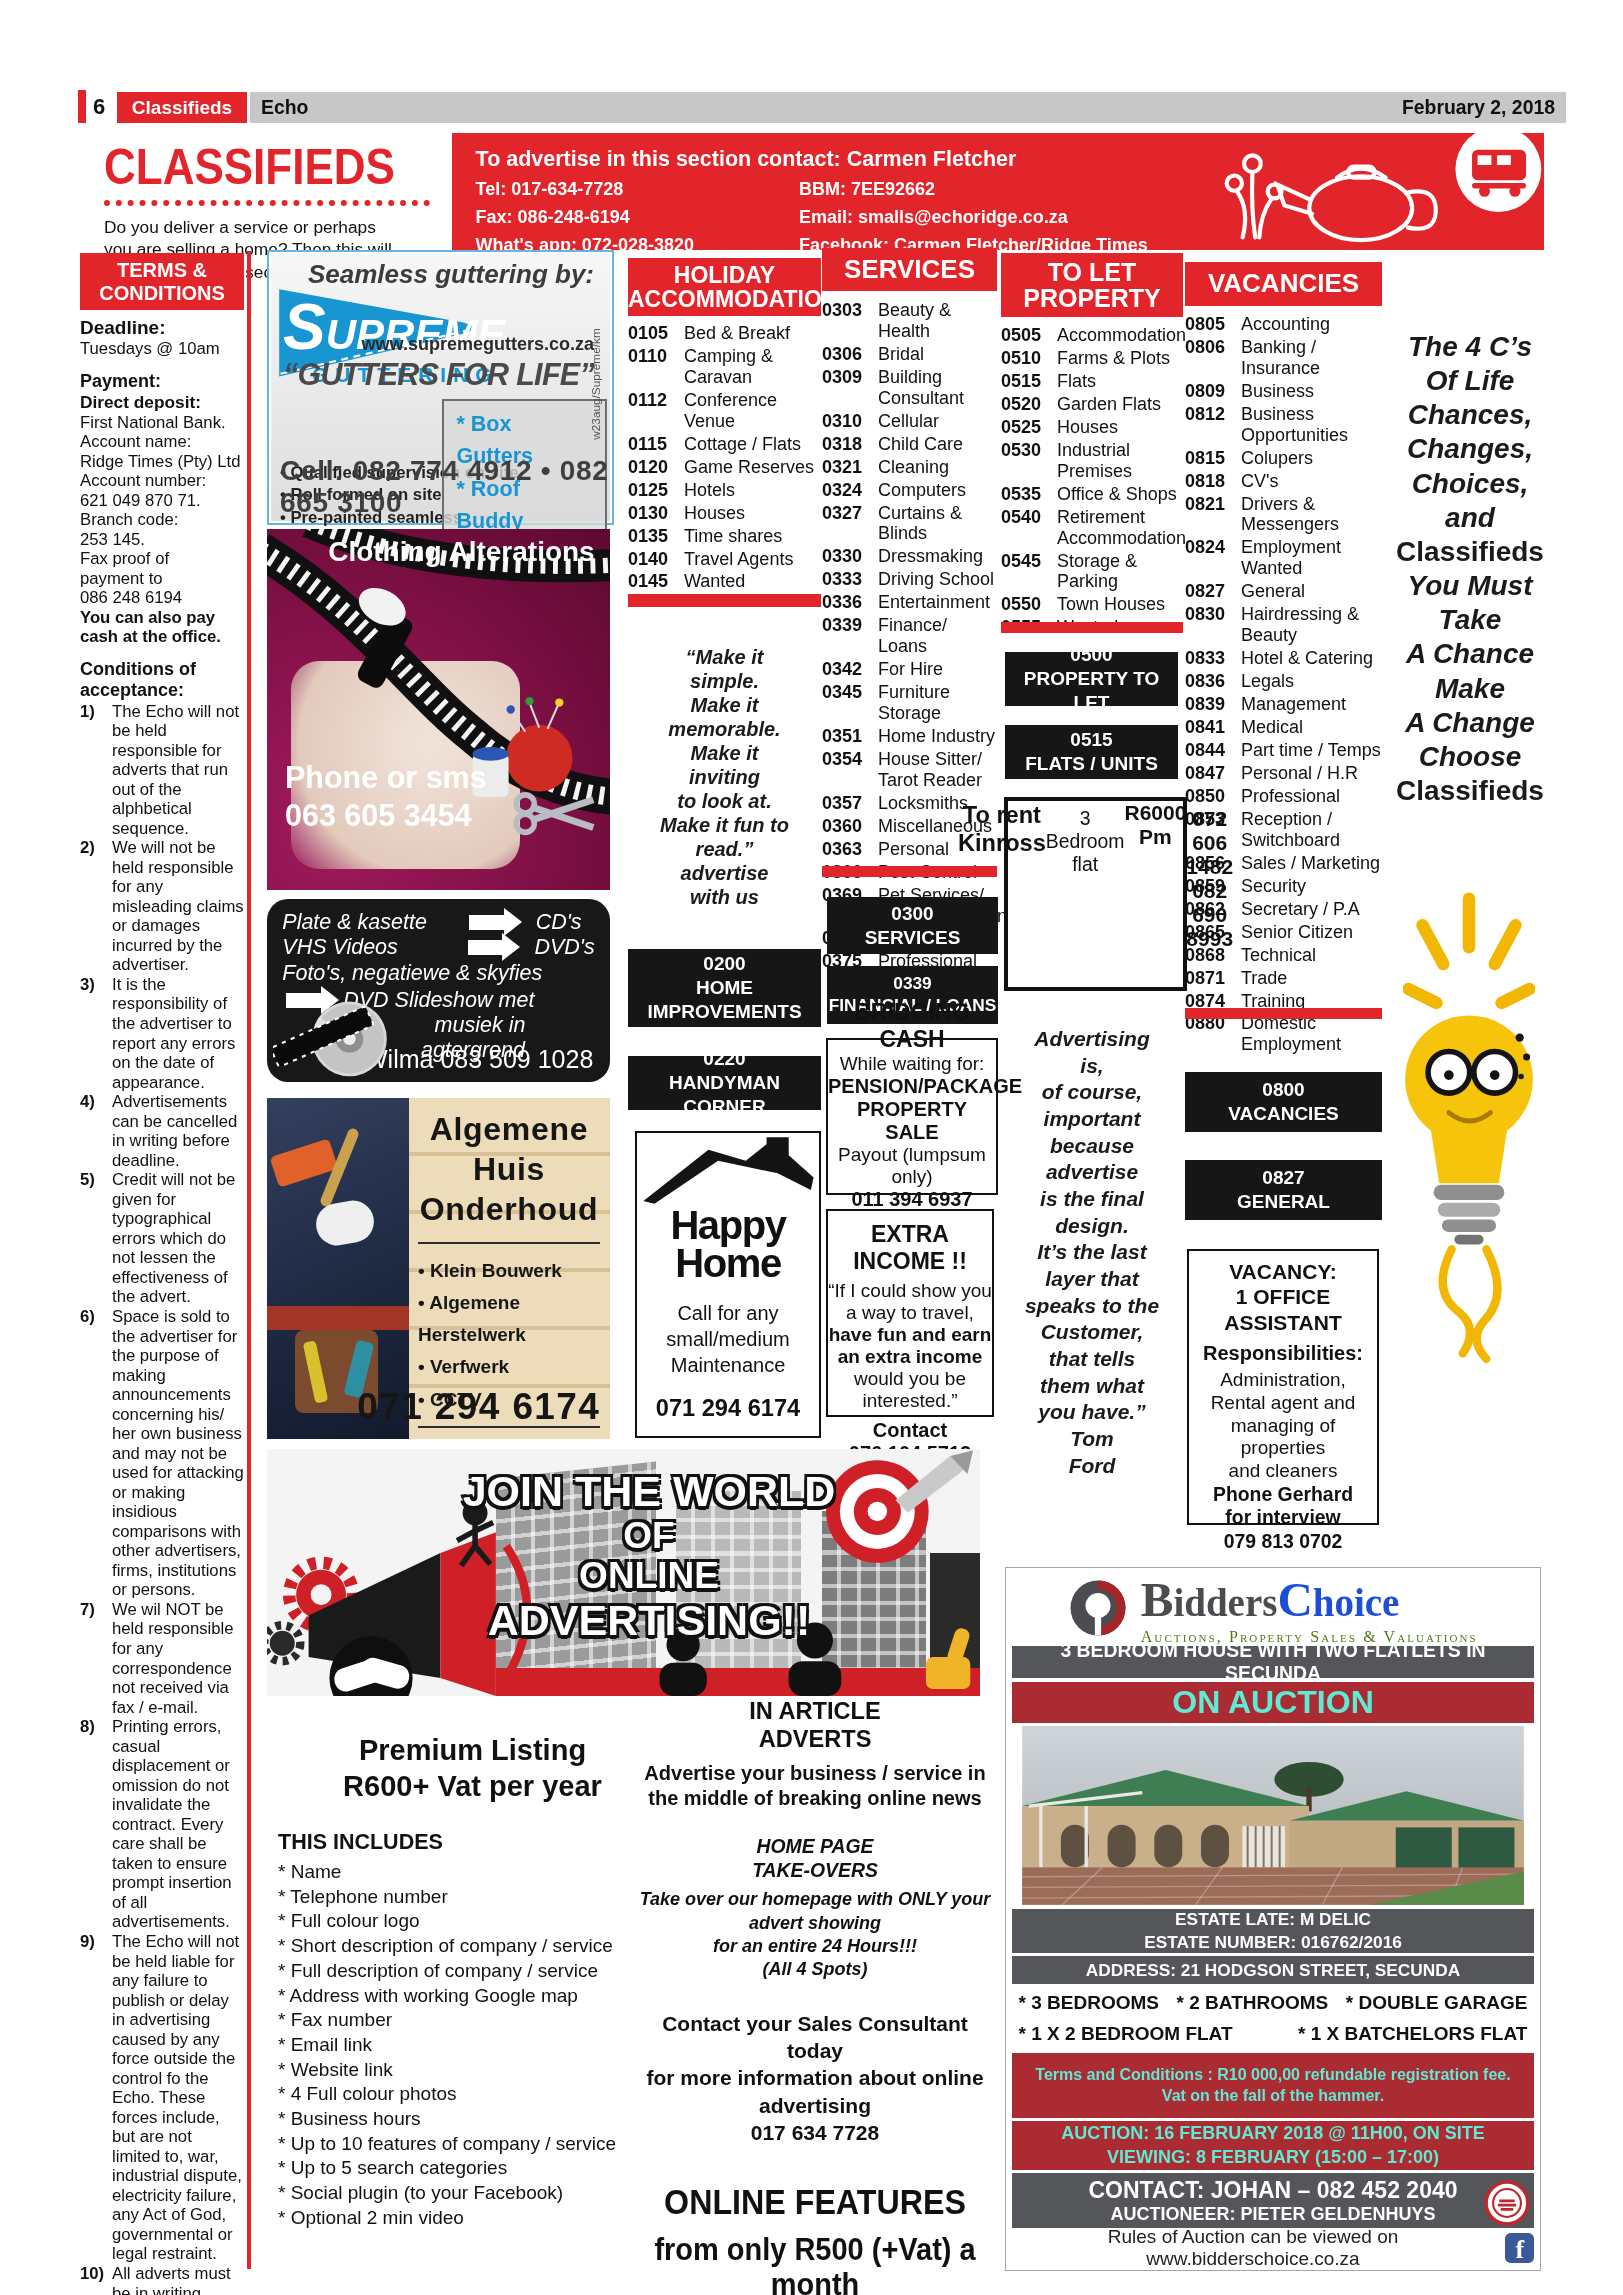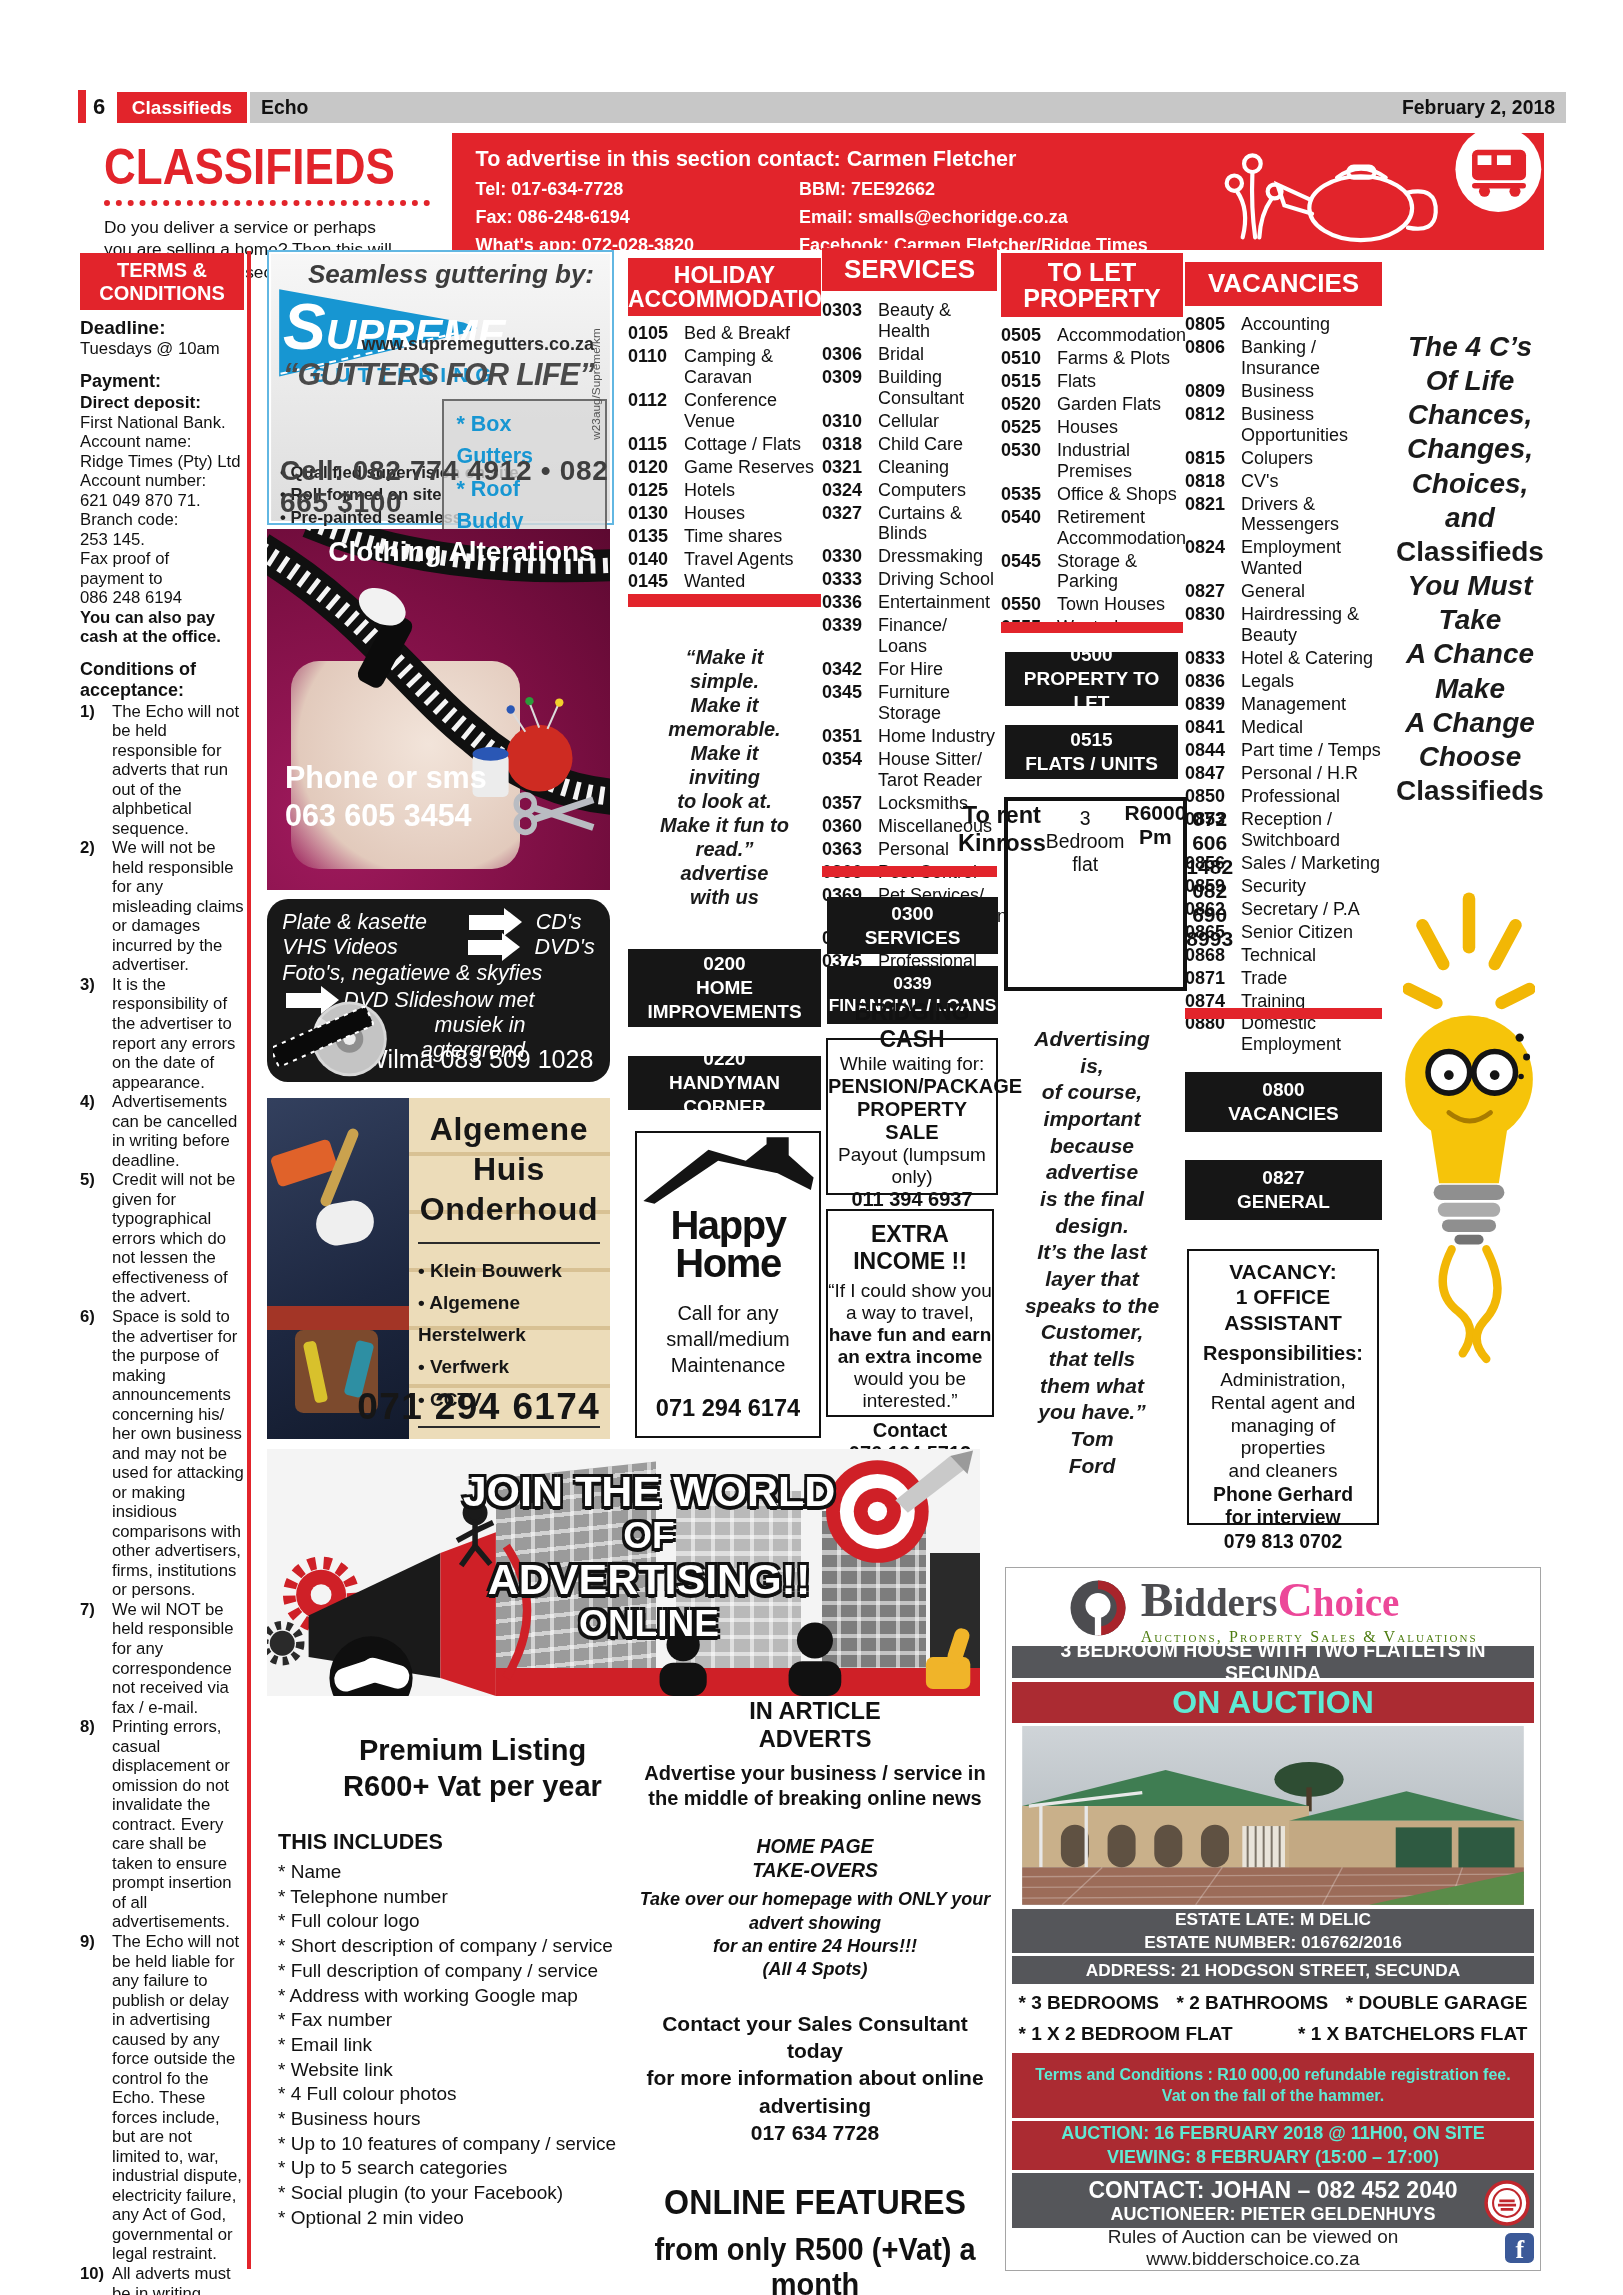--- a/index.html
+++ b/index.html
@@ -107,21 +107,21 @@
   .ia-contact{font-weight:800;font-size:21px;line-height:1.3}
   .ia-online{font-weight:800;font-size:35px;transform:scaleX(.92)}
   .ia-price{font-weight:800;font-size:30.5px;transform:scaleX(.95)}
   
   .bc{background:#fff;border:1.4px solid #a5a5a5;padding:5.6px;display:flex;flex-direction:column;gap:3.5px}
   .bc-gray{background:var(--bidders-gray);color:#fff;font-weight:700;text-align:center;display:flex;
         flex-direction:column;justify-content:center}
   .bc-red{background:var(--bidders-red);color:#5eead4;font-weight:700;text-align:center;display:flex;
         flex-direction:column;justify-content:center}
   .bc-brand{font-family:"Liberation Serif",serif;font-weight:700;font-size:39px;white-space:nowrap}
-  .bc-brand .p1{color:#4c4c50}.bc-brand .p2{color:#ec4899}
+  .bc-brand .p1{color:#4c4c50}.bc-brand .p2{color:#1d4ed8}
   .bc-brand span{display:inline-block}
   .bc-brand span::first-letter{font-size:49px}
   .bc-sub{font-family:Liberation Serif, serif;font-variant:small-caps;letter-spacing:2.1px;font-size:16px;color:#4d7c0f}
   .bc-feat{font-weight:800;font-size:19px;display:flex;justify-content:space-between}
   .bc-rules{font-size:19px;color:#222;text-align:center}
   .fb{width:30.5px;height:30.5px;background:#3b5998;border-radius:5.6px;color:#fff;font-weight:700;
         font-family:"Liberation Serif",serif;font-size:26px;display:flex;align-items:flex-end;justify-content:center;line-height:1}
   .tc-rule{background:var(--red)}
 </style>
 </head>
@@ -1023,22 +1023,22 @@
           <rect x="752" y="306" width="76" height="50" rx="20" fill="#111"></rect>
       </g>
       <g>
         <rect x="950" y="300" width="64" height="46" rx="10" fill="#f0b429"></rect>
         <rect x="986" y="258" width="22" height="52" rx="10" fill="#f0b429" transform="rotate(18 997 284)"></rect>
       </g>
     </svg>
     <div class="abs jw-text" style="left:160px;top:19.4px;width:444px">
       <div style="font-size:43px">JOIN THE WORLD</div>
       <div style="font-size:37px">OF</div>
+      <div style="font-size:37px">ONLINE</div>
       <div style="font-size:43px">ADVERTISING!!</div>
-      <div style="font-size:37px">ONLINE</div>
     </div>
   </div>
 
   <div class="abs" style="left:278px;top:1732px;width:389px">
     <div class="prem-title">Premium Listing</div>
     <div class="prem-title">R600+ Vat per year</div>
     <div class="prem-inc" style="margin-top:25px">THIS INCLUDES</div>
     <div class="prem-item" style="margin-top:5.6px">
 
     <div>* Name</div>

